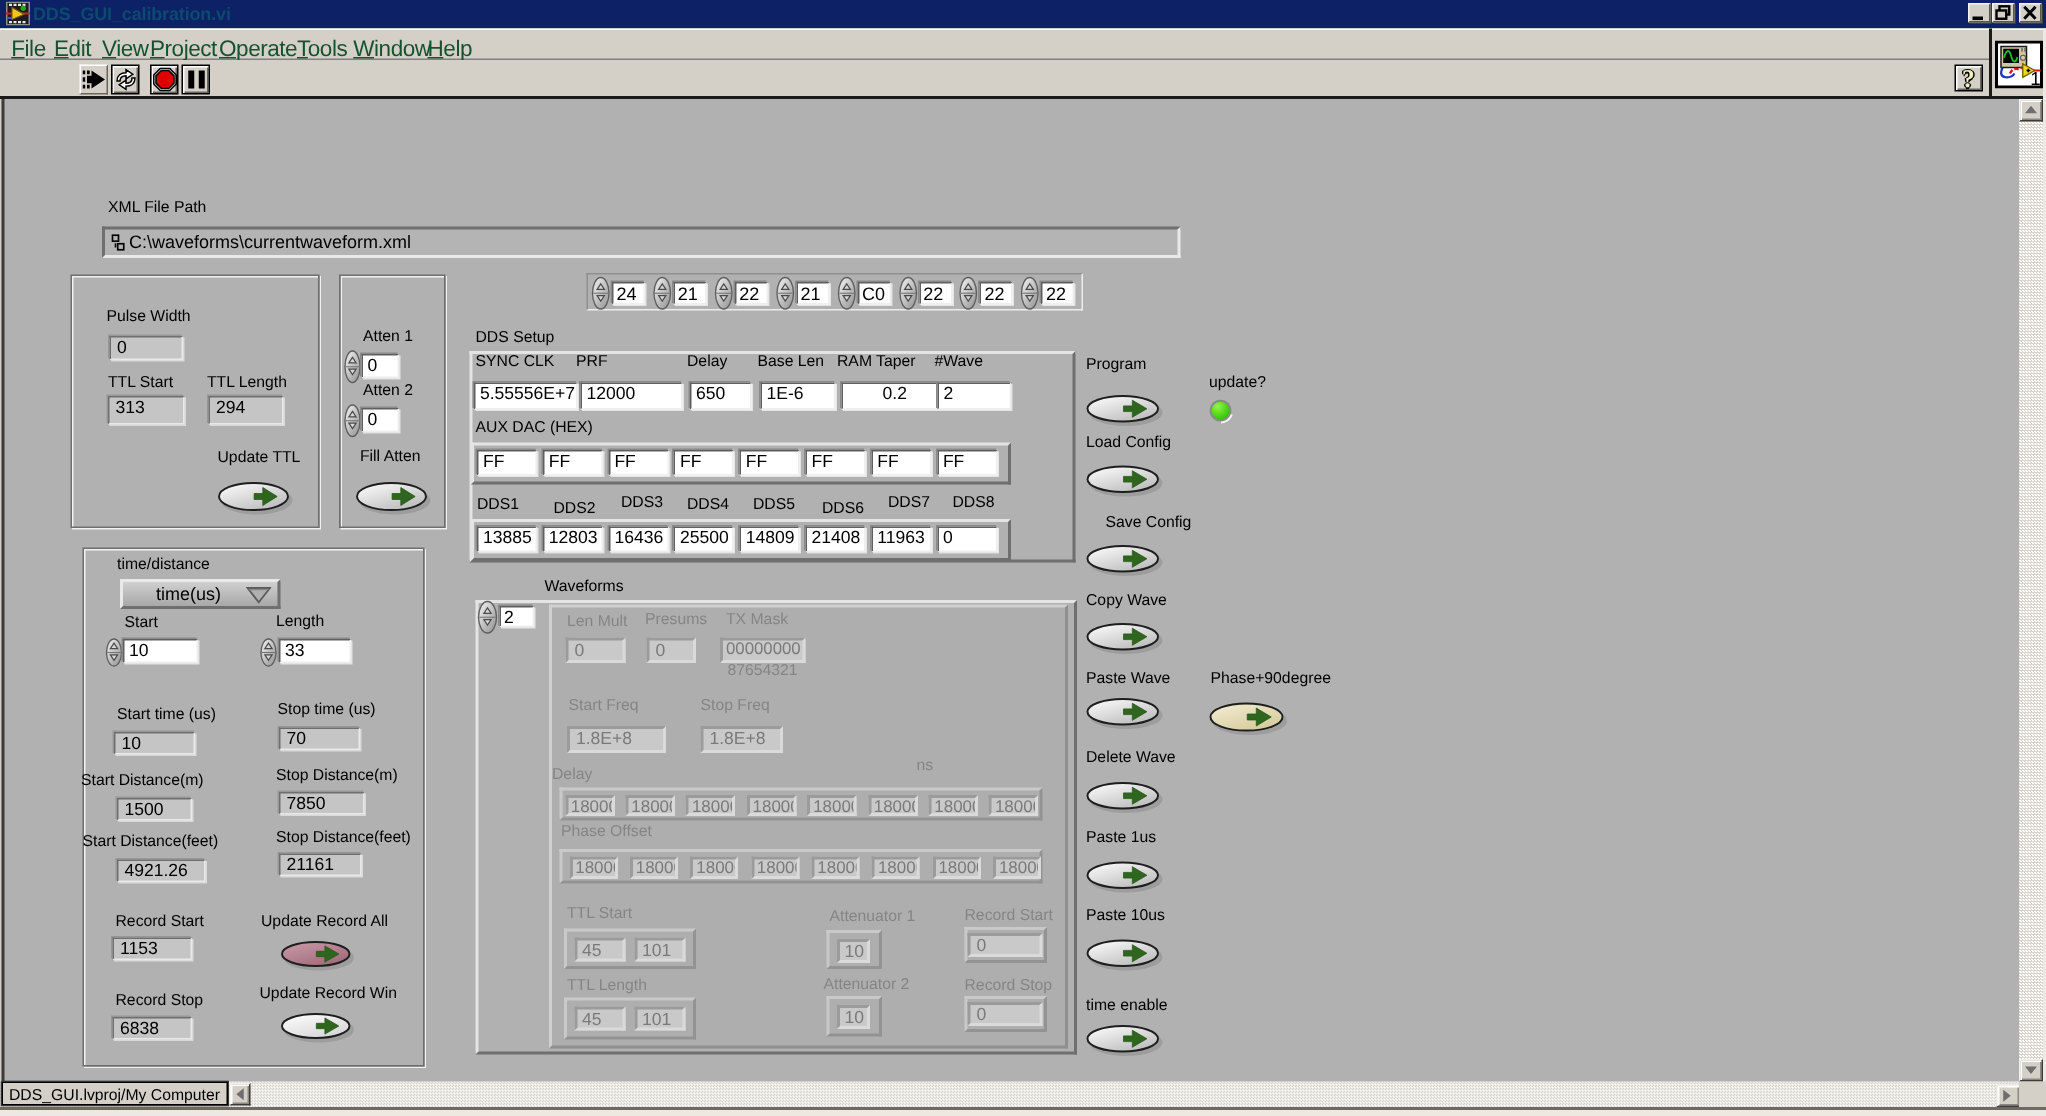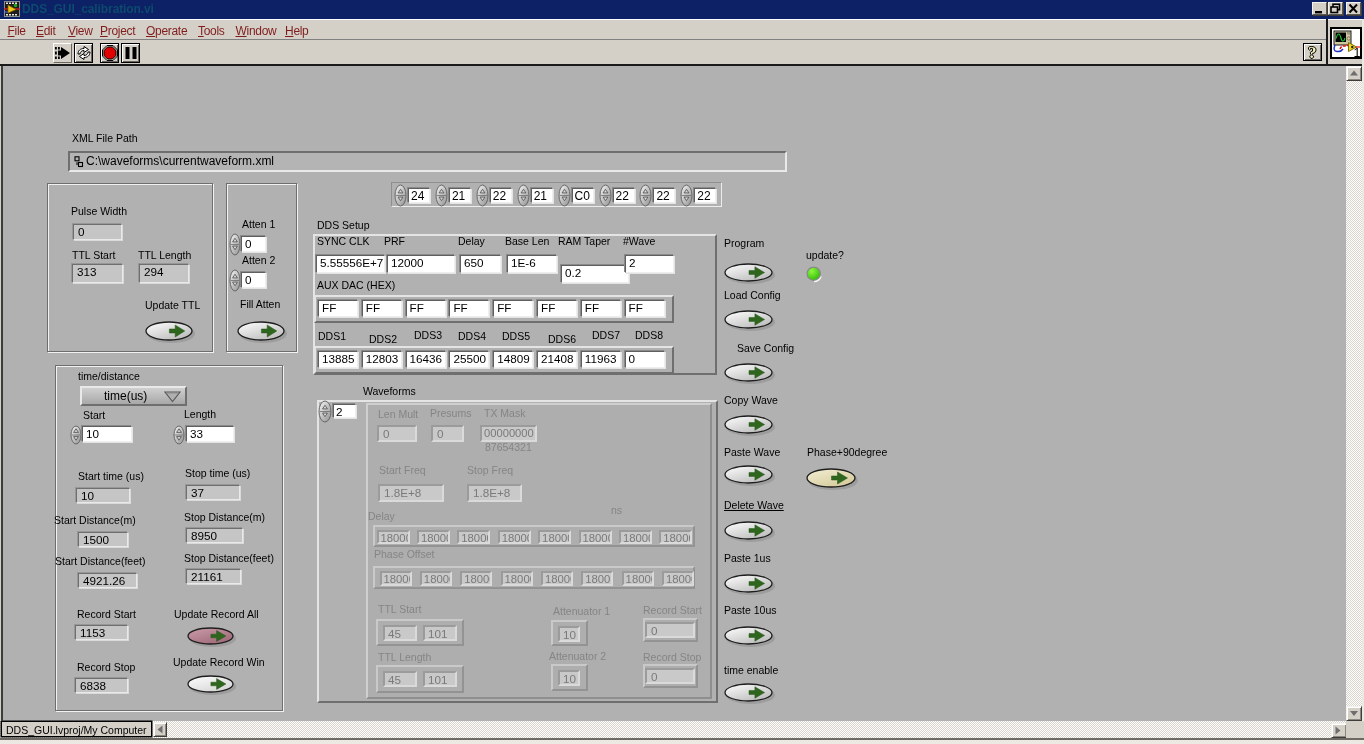--- a/index.html
+++ b/index.html
@@ -3,21 +3,21 @@
 *{margin:0;padding:0;box-sizing:border-box}
 html,body{width:1364px;height:744px;overflow:hidden;background:#b1b1b1;
  font-family:'Liberation Sans',sans-serif}
 .abs{position:absolute}
 .titlebar{position:absolute;left:0;top:0;width:1364px;height:19px;background:#0d2166}
 .title{position:absolute;font:bold 12px 'Liberation Sans',sans-serif;color:#0c4a6e;white-space:nowrap;letter-spacing:-0.1px}
 .wbtn{position:absolute;width:15px;height:13px;background:#d4d0c8;border:1px solid;
  border-color:#f4f2ee #58564f #58564f #f4f2ee;box-shadow:1px 1px 0 #3e3c38}
 .menubar{position:absolute;left:0;top:19px;width:1364px;height:21px;background:#d4d0c8;
  border-top:1px solid #fff;border-bottom:1px solid #808080}
-.menu{position:absolute;top:24px;font-size:12px;color:#7f1d1d;letter-spacing:-0.3px;white-space:nowrap}
+.menu{position:absolute;top:24px;font-size:15px;color:#14532d;letter-spacing:-0.3px;white-space:nowrap}
 .toolbar{position:absolute;left:0;top:40px;width:1364px;height:24px;background:#d4d0c8}
 .tbtn{position:absolute;width:19px;height:20px;background:#d4d0c8;border:1px solid;
  border-color:#fff #6a675f #6a675f #fff}
 .tbtn-o{position:absolute;width:19px;height:20px;background:#d4d0c8;border:1px solid #000;
  box-shadow:inset 1px 1px 0 #fff,inset -1px -1px 0 #6a675f}
 .sbtn{position:absolute;width:16px;height:15px;background:#d4d0c8;border:1px solid;
  border-color:#f4f2ee #3e3c38 #3e3c38 #f4f2ee;box-shadow:inset 1px 1px 0 #fff,inset -1px -1px 0 #8a8880}
 .dither{background:repeating-conic-gradient(#ffffff 0% 25%, #d8d4cb 0% 50%);background-size:2px 2px}
 .lbl{position:absolute;font-size:10.5px;line-height:13px;color:#000;white-space:nowrap}
 .dl{color:#858585}
@@ -328,21 +328,21 @@
 <div class="lbl" style="left:317px;top:235px;">SYNC CLK</div>
 <div class="lbl" style="left:384px;top:235px;">PRF</div>
 <div class="lbl" style="left:458px;top:235px;">Delay</div>
 <div class="lbl" style="left:505px;top:235px;">Base Len</div>
 <div class="lbl" style="left:558px;top:235px;">RAM Taper</div>
 <div class="lbl" style="left:623px;top:235px;">#Wave</div>
 <div class="wf" style="left:316px;top:255px;width:69px;height:18px;padding-left:3px;font-size:11.7px;">5.55556E+7</div>
 <div class="wf" style="left:387px;top:255px;width:68px;height:18px;padding-left:3px;font-size:11.7px;">12000</div>
 <div class="wf" style="left:460px;top:255px;width:41px;height:18px;padding-left:3px;font-size:11.7px;">650</div>
 <div class="wf" style="left:507px;top:255px;width:50px;height:18px;padding-left:3px;font-size:11.7px;">1E-6</div>
-<div class="wf" style="left:561px;top:265px;width:68px;height:18px;padding-left:3px;font-size:11.7px;">0.2</div>
+<div class="wf" style="left:561px;top:255px;width:68px;height:18px;padding-left:3px;font-size:11.7px;text-align:center;">0.2</div>
 <div class="wf" style="left:625px;top:255px;width:49px;height:18px;padding-left:3px;font-size:11.7px;">2</div>
 <div class="lbl" style="left:317px;top:279px;">AUX DAC (HEX)</div>
 <div class="rs" style="left:314px;top:295px;width:360px;height:28px;"></div>
 <div class="wf" style="left:318.0px;top:300px;width:40px;height:17px;padding-left:3px;font-size:11.7px;">FF</div>
 <div class="wf" style="left:361.8px;top:300px;width:40px;height:17px;padding-left:3px;font-size:11.7px;">FF</div>
 <div class="wf" style="left:405.6px;top:300px;width:40px;height:17px;padding-left:3px;font-size:11.7px;">FF</div>
 <div class="wf" style="left:449.4px;top:300px;width:40px;height:17px;padding-left:3px;font-size:11.7px;">FF</div>
 <div class="wf" style="left:493.2px;top:300px;width:40px;height:17px;padding-left:3px;font-size:11.7px;">FF</div>
 <div class="wf" style="left:537.0px;top:300px;width:40px;height:17px;padding-left:3px;font-size:11.7px;">FF</div>
 <div class="wf" style="left:580.8px;top:300px;width:40px;height:17px;padding-left:3px;font-size:11.7px;">FF</div>
@@ -485,21 +485,21 @@
 <defs>
       <linearGradient id="og18" x1="0" y1="0" x2="0.7" y2="1">
 <stop offset="0" stop-color="#ffffff"></stop>
         <stop offset="1" stop-color="#bdbdbd"></stop>
       </linearGradient>
     </defs>
 <ellipse cx="27.5" cy="13.0" rx="24.5" ry="9.0" fill="#8a8a8a" opacity="0.5"></ellipse>
 <ellipse cx="25.5" cy="10.5" rx="23.5" ry="8.5" fill="url(#og18)" stroke="#1e1e1e" stroke-width="1.3"></ellipse>
 <polygon points="26.0,8.6 31.9,8.6 31.9,4.8 41.6,10.5 31.9,16.2 31.9,12.4 26.0,12.4" fill="#2e661e" stroke="#275419" stroke-width="0.5"></polygon>
 </svg>
-<div class="lbl" style="left:724px;top:499px;text-decoration:underline;">Delete Wave</div>
+<div class="lbl" style="left:724px;top:499px;">Delete Wave</div>
 <svg class="abs" style="left:723px;top:520px" width="56" height="27" viewBox="0 0 56 27">
 <defs>
       <linearGradient id="og19" x1="0" y1="0" x2="0.7" y2="1">
 <stop offset="0" stop-color="#ffffff"></stop>
         <stop offset="1" stop-color="#bdbdbd"></stop>
       </linearGradient>
     </defs>
 <ellipse cx="27.5" cy="13.0" rx="24.5" ry="9.0" fill="#8a8a8a" opacity="0.5"></ellipse>
 <ellipse cx="25.5" cy="10.5" rx="23.5" ry="8.5" fill="url(#og19)" stroke="#1e1e1e" stroke-width="1.3"></ellipse>
 <polygon points="26.0,8.6 31.9,8.6 31.9,4.8 41.6,10.5 31.9,16.2 31.9,12.4 26.0,12.4" fill="#2e661e" stroke="#275419" stroke-width="0.5"></polygon>
@@ -595,25 +595,25 @@
     </defs>
 <ellipse cx="6.0" cy="10.0" rx="5.0" ry="9.0" fill="url(#sg26)" stroke="#5f5f5f" stroke-width="0.9"></ellipse>
 <line x1="1.5" y1="10.0" x2="10.5" y2="10.0" stroke="#6f6f6f" stroke-width="0.8"></line>
 <polygon points="6.0,3.8 8.4,7.4 3.6,7.4" fill="#d8d8d8" stroke="#4a4a4a" stroke-width="0.8"></polygon>
 <polygon points="6.0,15.2 8.4,11.6 3.6,11.6" fill="#d8d8d8" stroke="#4a4a4a" stroke-width="0.8"></polygon>
 </svg>
 <div class="wf" style="left:186px;top:426px;width:48px;height:16px;padding-left:3px;font-size:11.7px;">33</div>
 <div class="lbl" style="left:78px;top:470px;">Start time (us)</div>
 <div class="gf" style="left:76px;top:488px;width:54px;height:15px;padding-left:4px;font-size:11.7px;">10</div>
 <div class="lbl" style="left:185px;top:467px;">Stop time (us)</div>
-<div class="gf" style="left:186px;top:485px;width:54px;height:15px;padding-left:4px;font-size:11.7px;">37</div>
+<div class="gf" style="left:186px;top:485px;width:54px;height:15px;padding-left:4px;font-size:11.7px;">70</div>
 <div class="lbl" style="left:54px;top:514px;">Start Distance(m)</div>
 <div class="gf" style="left:78px;top:532px;width:50px;height:15px;padding-left:4px;font-size:11.7px;">1500</div>
 <div class="lbl" style="left:184px;top:511px;">Stop Distance(m)</div>
-<div class="gf" style="left:186px;top:528px;width:57px;height:15px;padding-left:4px;font-size:11.7px;">8950</div>
+<div class="gf" style="left:186px;top:528px;width:57px;height:15px;padding-left:4px;font-size:11.7px;">7850</div>
 <div class="lbl" style="left:55px;top:555px;">Start Distance(feet)</div>
 <div class="gf" style="left:78px;top:573px;width:59px;height:15px;padding-left:4px;font-size:11.7px;">4921.26</div>
 <div class="lbl" style="left:184px;top:552px;">Stop Distance(feet)</div>
 <div class="gf" style="left:186px;top:569px;width:55px;height:15px;padding-left:4px;font-size:11.7px;">21161</div>
 <div class="lbl" style="left:77px;top:608px;">Record Start</div>
 <div class="gf" style="left:75px;top:625px;width:53px;height:15px;padding-left:4px;font-size:11.7px;">1153</div>
 <div class="lbl" style="left:174px;top:608px;">Update Record All</div>
 <svg class="abs" style="left:186px;top:626px" width="54" height="26" viewBox="0 0 54 26">
 <defs>
       <linearGradient id="og27" x1="0" y1="0" x2="0.7" y2="1">

